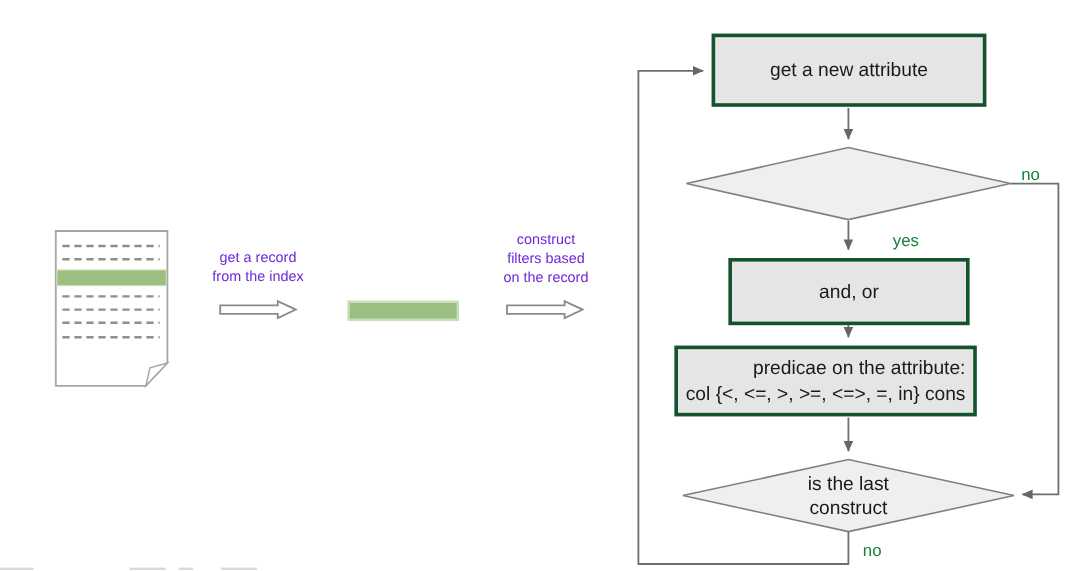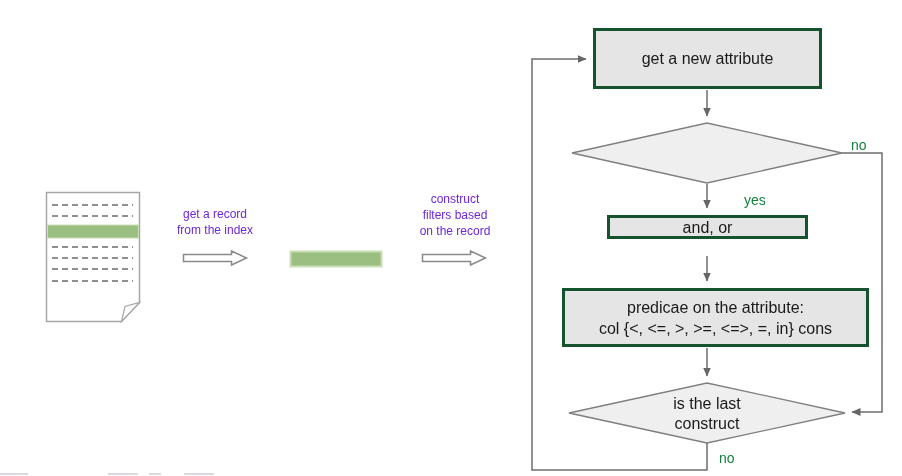--- a/index.html
+++ b/index.html
@@ -69,22 +69,22 @@
     </g>
   </svg>
 
   <div class="freelabel" style="left:145px;top:206px;width:140px;">get a record
 from the index</div>
   <div class="freelabel" style="left:385px;top:191px;width:140px;">construct
 filters based
 on the record</div>
 
   <div class="node" style="left:593px;top:28px;width:229px;height:61px;">get a new attribute</div>
-  <div class="node" style="left:607px;top:215px;width:201px;height:24px;">and, or</div>
-  <div class="node" style="left:562px;top:288px;width:307px;height:59px;">predicae on the attribute:
+  <div class="node" style="left:607px;top:215px;width:201px;height:56px;">and, or</div>
+  <div class="node" style="left:562px;top:288px;width:252px;height:59px;text-align:right;">predicae on the attribute:
 col {&lt;, &lt;=, &gt;, &gt;=, &lt;=&gt;, =, in} cons</div>
 
   <div class="dlabel" style="left:607px;top:394px;width:200px;">is the last
 construct</div>
 
   <div class="edgelabel" style="left:744px;top:192px;">yes</div>
   <div class="edgelabel" style="left:851px;top:137px;">no</div>
   <div class="edgelabel" style="left:719px;top:450px;">no</div>
 
   <div class="artifact" style="left:0px;top:473px;width:28px;"></div>

